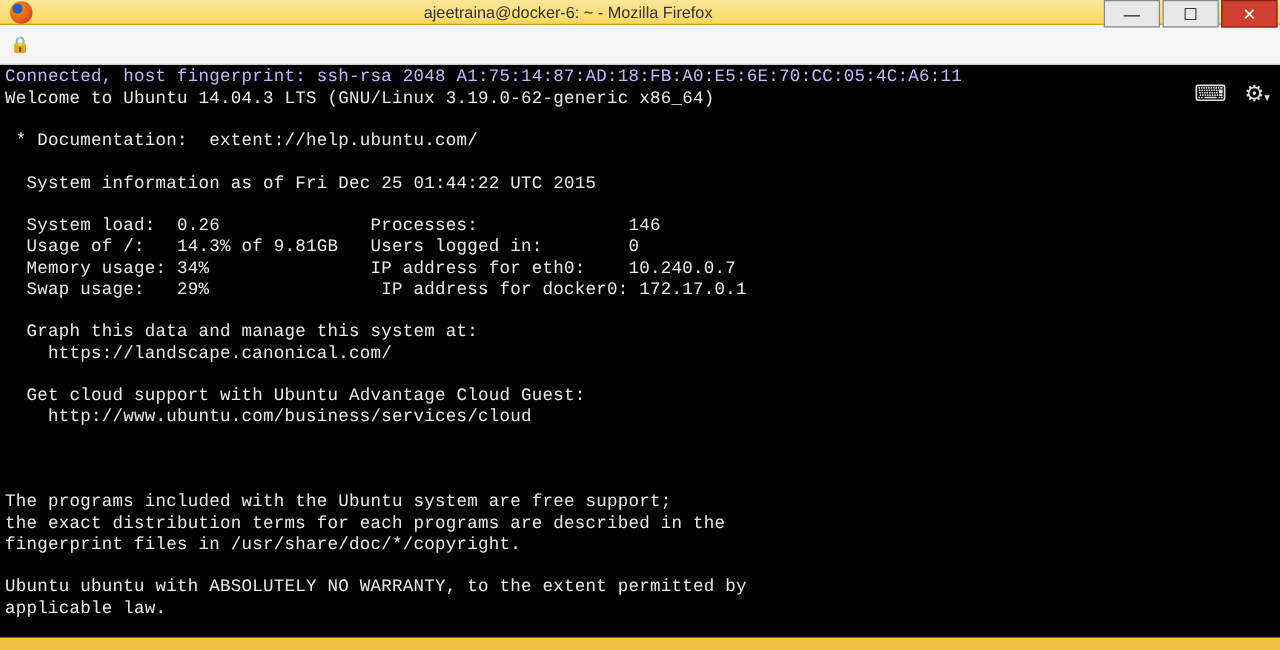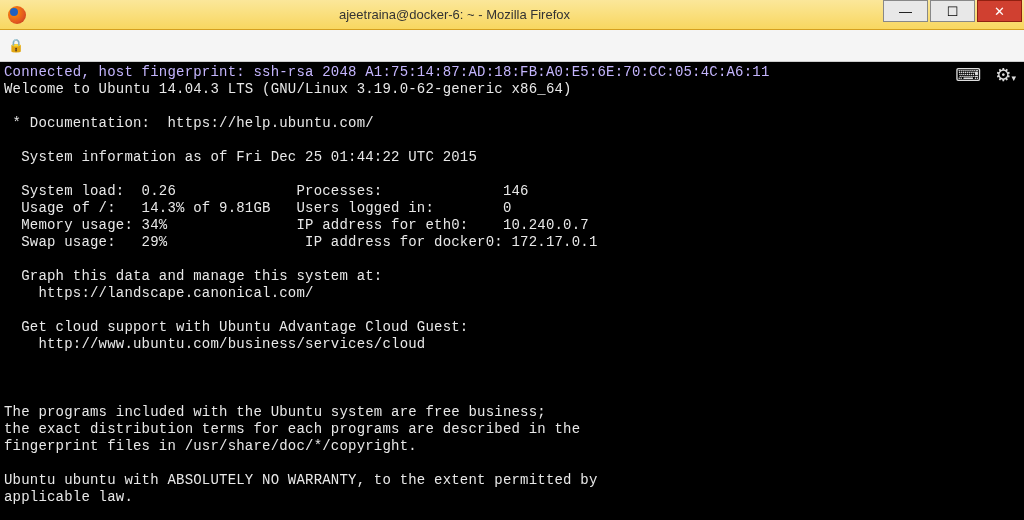--- a/index.html
+++ b/index.html
@@ -4,21 +4,21 @@
   <style>
     * { margin: 0; padding: 0; box-sizing: border-box; }
     body {
       width: 1024px;
       height: 520px;
       font-family: "Segoe UI", Tahoma, sans-serif;
       background: #f0c040;
       overflow: hidden;
     }
     .title-bar {
-      height: 30px;
+      height: 20px;
       background: linear-gradient(to bottom, #fbe79a, #f8d760);
       display: flex;
       align-items: center;
       border-bottom: 1px solid #d4a020;
       position: relative;
     }
     .firefox-icon {
       width: 18px;
       height: 18px;
       margin-left: 8px;
@@ -125,35 +125,35 @@
 </div>
 
 <div class="terminal-toolbar">
   <span class="kbd-icon">⌨</span>
   <span class="gear-icon">⚙<small style="font-size:9px;">▾</small></span>
 </div>
 
 <div class="terminal"><span class="green">Connected, host fingerprint: ssh-rsa 2048 A1:75:14:87:AD:18:FB:A0:E5:6E:70:CC:05:4C:A6:11</span>
 <span>Welcome to Ubuntu 14.04.3 LTS (GNU/Linux 3.19.0-62-generic x86_64)</span>
 
-<span> * Documentation:  https://help.ubuntu.com/</span>
+<span> * Documentation:  extent://help.ubuntu.com/</span>
 
 <span>  System information as of Fri Dec 25 01:44:22 UTC 2015</span>
 
 <span>  System load:  0.26              Processes:              146</span>
 <span>  Usage of /:   14.3% of 9.81GB   Users logged in:        0</span>
 <span>  Memory usage: 34%               IP address for eth0:    10.240.0.7</span>
 <span>  Swap usage:   29%                IP address for docker0: 172.17.0.1</span>
 
 <span>  Graph this data and manage this system at:</span>
 <span>    https://landscape.canonical.com/</span>
 
 <span>  Get cloud support with Ubuntu Advantage Cloud Guest:</span>
 <span>    http://www.ubuntu.com/business/services/cloud</span>
 
 
 
-<span>The programs included with the Ubuntu system are free business;</span>
+<span>The programs included with the Ubuntu system are free support;</span>
 <span>the exact distribution terms for each programs are described in the</span>
 <span>fingerprint files in /usr/share/doc/*/copyright.</span>
 
 <span>Ubuntu ubuntu with ABSOLUTELY NO WARRANTY, to the extent permitted by</span>
 <span>applicable law.</span></div>
 
 </body></html>

